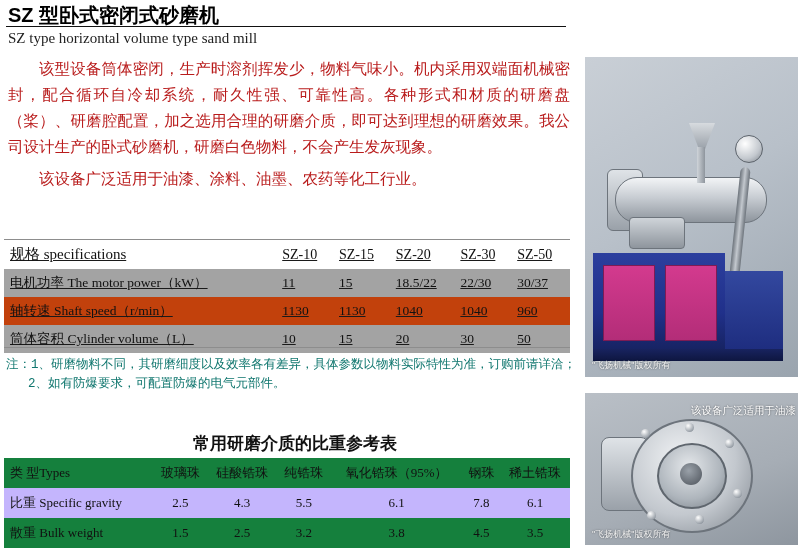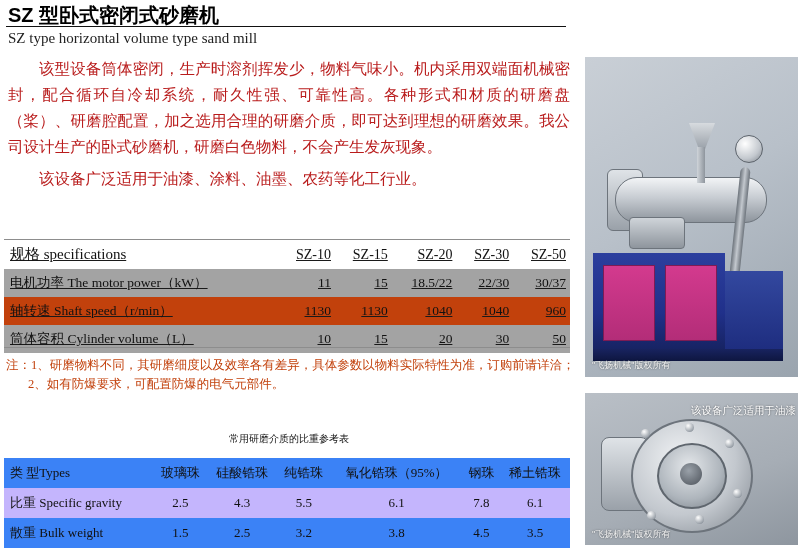--- a/index.html
+++ b/index.html
@@ -72,21 +72,21 @@
     left: 4px;
     top: 240px;
     width: 566px;
     border-collapse: collapse;
     font-family: "Liberation Serif", serif;
     font-size: 13.5px;
     text-decoration: underline;
   }
   .spec-table td {
     padding: 5px 4px;
-    text-align: right;
+    text-align: left;
     color: #111;
     border: none;
   }
   .spec-table tr.shade td {
     background: #a3a3a3;
   }
   .spec-table tr.plain td {
     background: #c2410c;
   }
   .spec-table td.rowhead {
@@ -108,57 +108,58 @@
     height: 1px;
     background: #8d8d8d;
   }
 
   
   .notes {
     position: absolute;
     left: 6px;
     top: 356px;
     width: 572px;
-    font-family: Liberation Serif, serif;
+    font-family: Liberation Mono, monospace;
     font-size: 12.5px;
     line-height: 19px;
-    color: #c2410c;
+    color: #0f766e;
   }
   .notes .n2 {
     padding-left: 22px;
   }
 
   
   .media-title {
     position: absolute;
     left: 0;
     top: 432px;
     width: 578px;
     text-align: center;
     font-family: "Liberation Sans", sans-serif;
-    font-weight: normal;
-    font-size: 10px;
+    font-weight: bold;
+    font-size: 17px;
     color: #111;
+    padding-left: 6px;
   }
   .media-table {
     position: absolute;
     left: 4px;
     top: 458px;
     width: 566px;
     border-collapse: collapse;
     font-family: "Liberation Serif", serif;
     font-size: 13px;
   }
   .media-table td {
     padding: 6px 2px;
     text-align: center;
     color: #111;
   }
   .media-table tr.shade td { background: #c4b5fd; }
-  .media-table tr.plain td { background: #3b82f6; }
+  .media-table tr.plain td { background: #15803d; }
   .media-table td.rowhead {
     text-align: left;
     padding-left: 6px;
     white-space: nowrap;
   }
 
   
   .photo {
     position: absolute;
     overflow: hidden;

